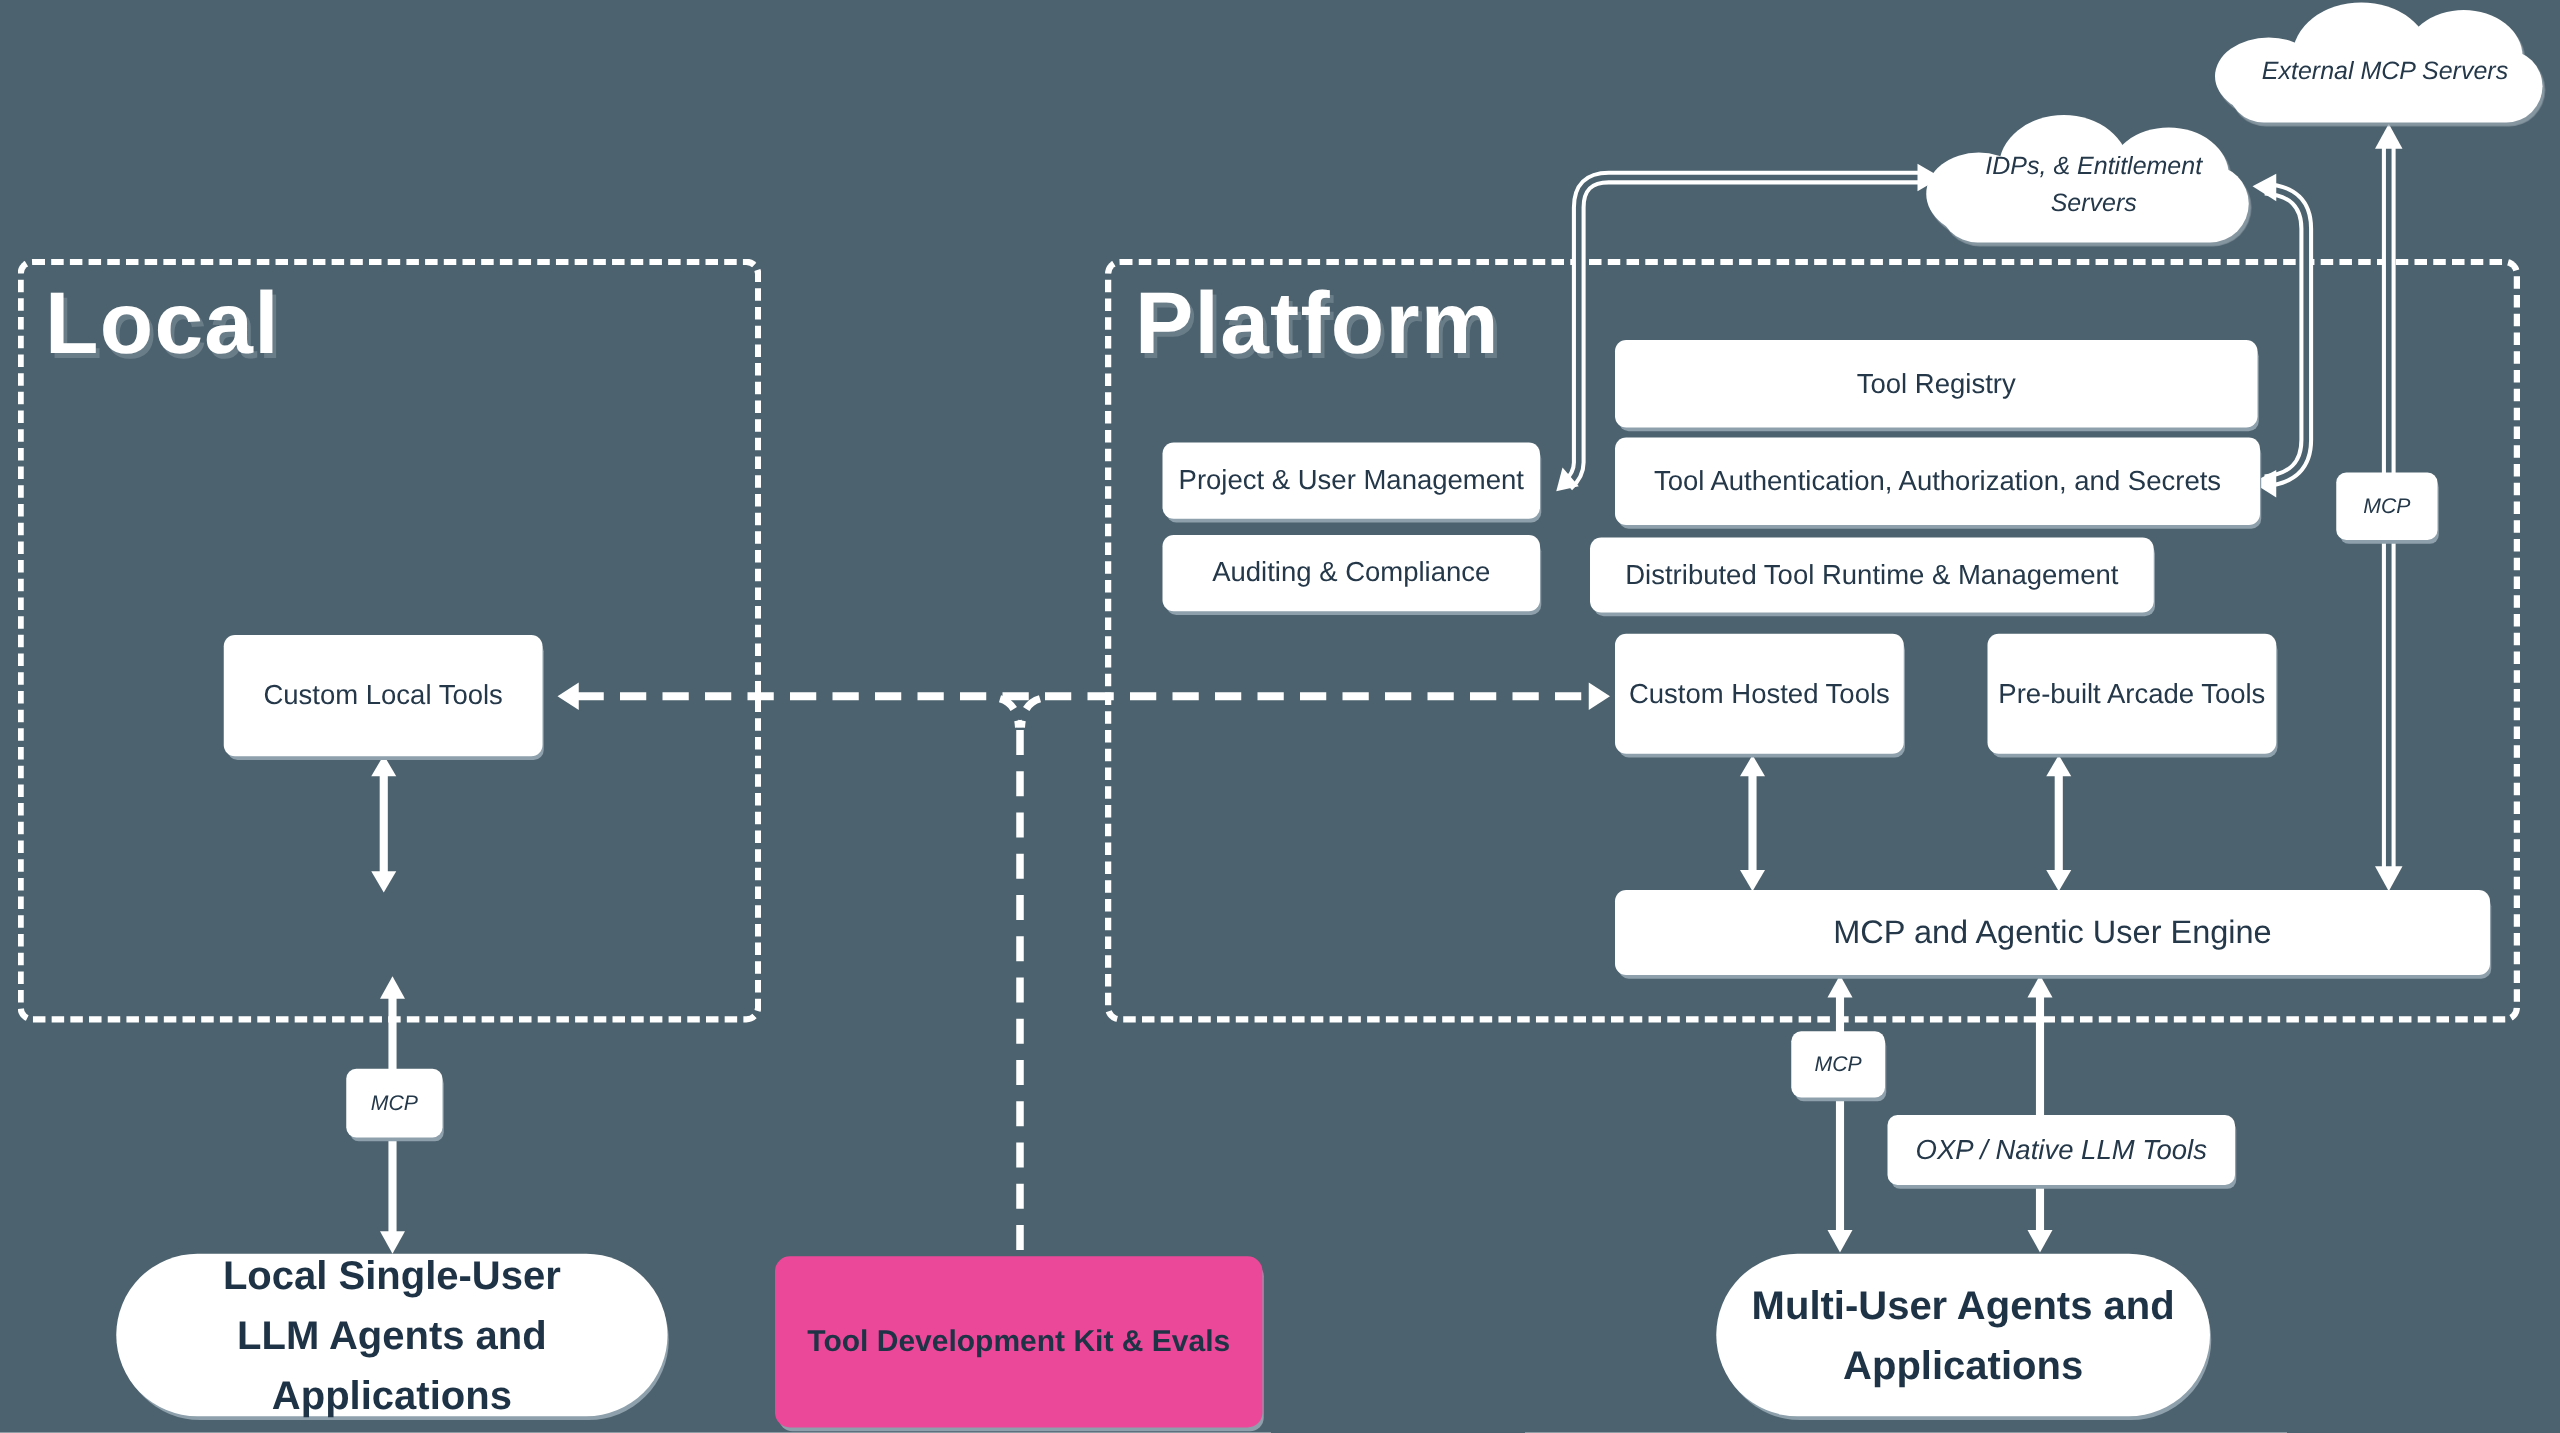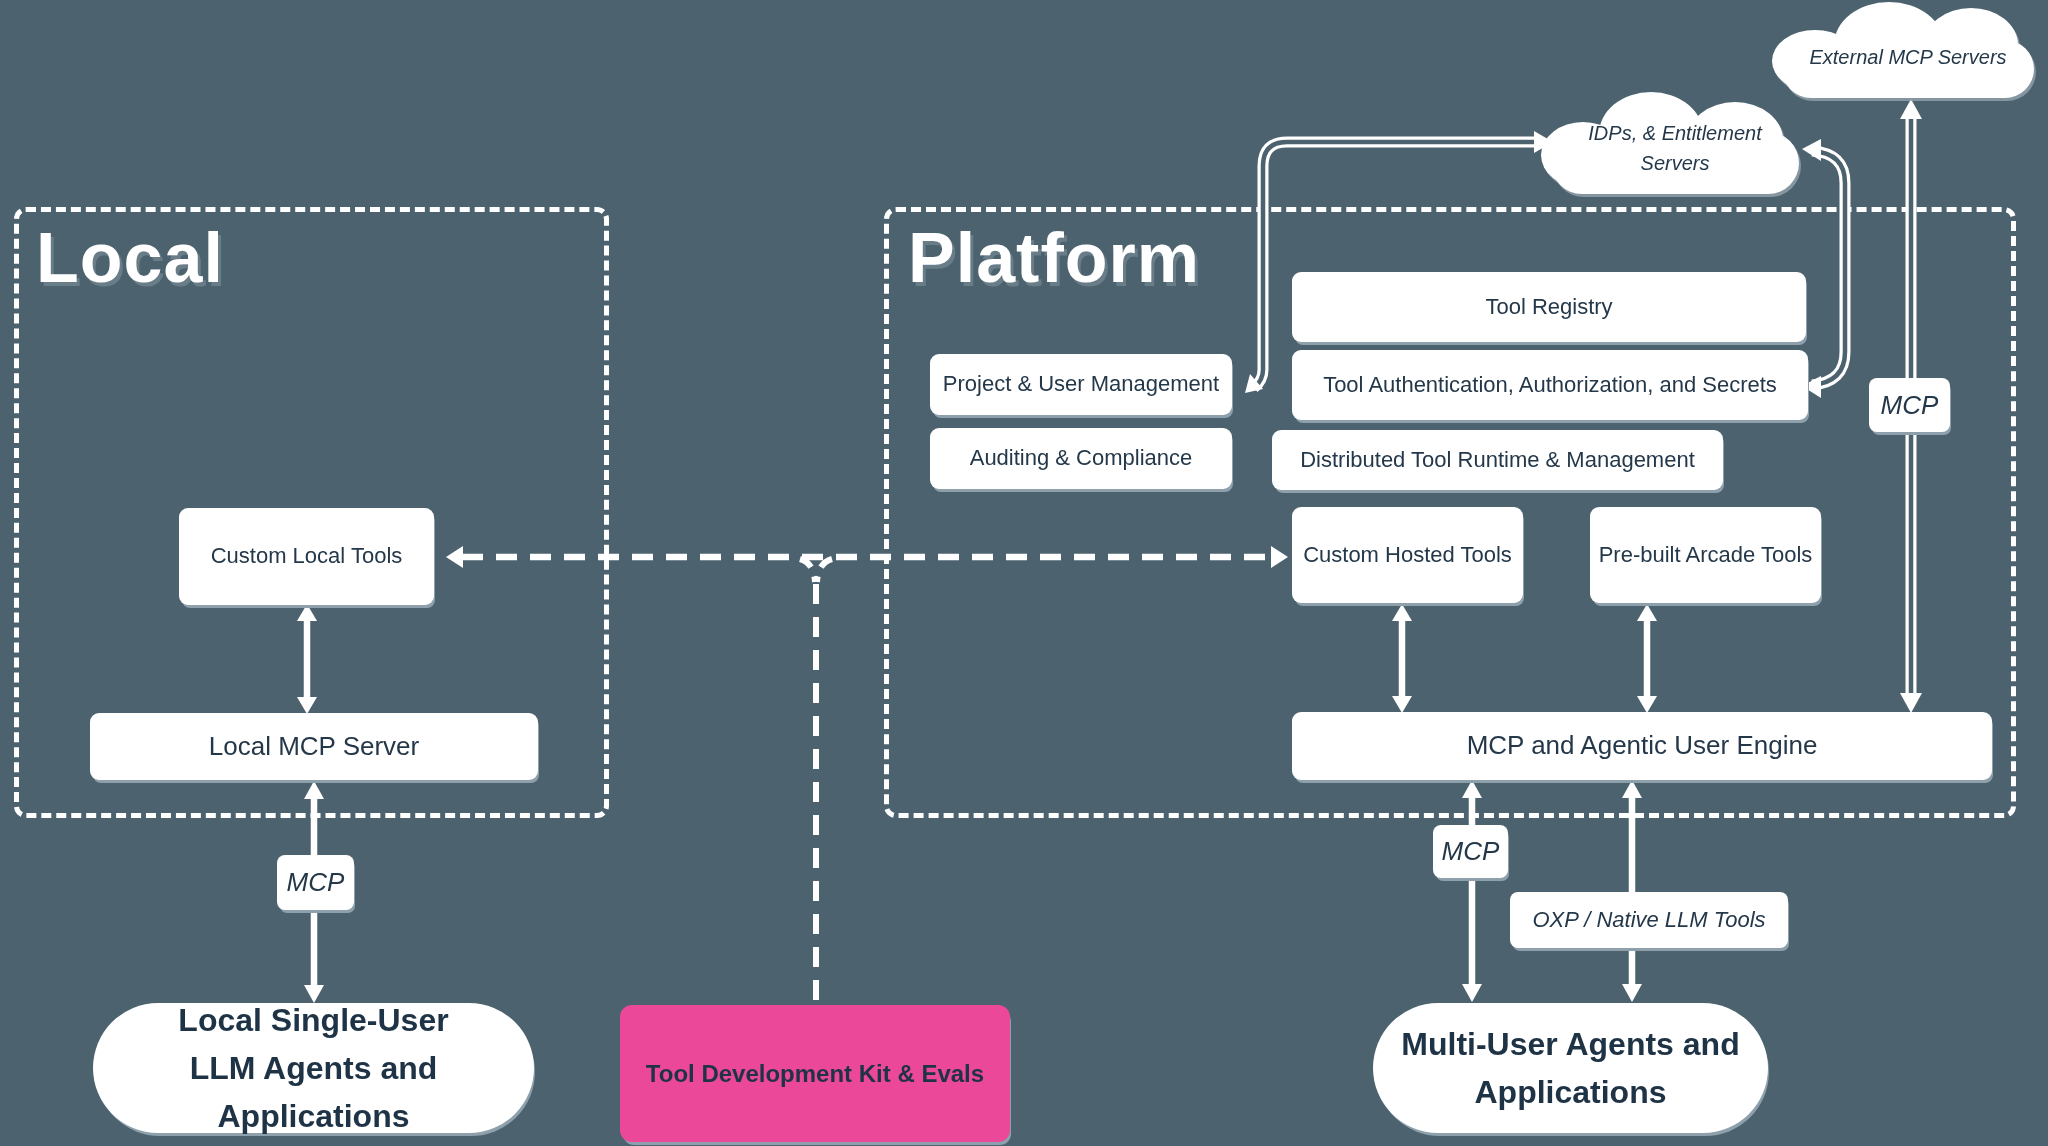--- a/index.html
+++ b/index.html
@@ -43,21 +43,21 @@
   .badge {
     position: absolute;
     background: #ffffff;
     border-radius: 8px;
     display: flex;
     align-items: center;
     justify-content: center;
     text-align: center;
     color: #24384a;
     font-style: italic;
-    font-size: 26px;
+    font-size: 17px;
     box-shadow: 2px 4px 0 -1px #8da0ab;
     box-sizing: border-box;
     z-index: 6;
   }
   .pill {
     position: absolute;
     background: #ffffff;
     border-radius: 70px;
     display: flex;
     flex-direction: column;
@@ -186,21 +186,20 @@
     </g>
 
     <g>
       <line x1="1632" y1="797" x2="1632" y2="985" stroke="#ffffff" stroke-width="6.5"></line>
       <polygon points="1632,780 1622,798 1642,798" fill="#ffffff"></polygon>
       <polygon points="1632,1002 1622,984 1642,984" fill="#ffffff"></polygon>
     </g>
   </svg>
 
   <div class="box z-top" style="left:179px; top:508px; width:255px; height:97px;">Custom Local Tools</div>
-  <div class="box z-top" style="left:90px; top:713px; width:448px; height:67px; font-size:26px;">Local MCP Server</div>
 
   <div class="box z-top" style="left:930px; top:354px; width:302px; height:61px;">Project &amp; User Management</div>
   <div class="box z-top" style="left:1292px; top:272px; width:514px; height:70px;">Tool Registry</div>
   <div class="box z-top" style="left:930px; top:428px; width:302px; height:61px;">Auditing &amp; Compliance</div>
   <div class="box z-top" style="left:1292px; top:350px; width:516px; height:70px;">Tool Authentication, Authorization, and Secrets</div>
   <div class="box z-top" style="left:1272px; top:430px; width:451px; height:60px;">Distributed Tool Runtime &amp; Management</div>
   <div class="box z-top" style="left:1292px; top:507px; width:231px; height:96px;text-align:right;">Custom Hosted Tools</div>
   <div class="box z-top" style="left:1562px; top:507px; width:231px; height:96px;margin-left:28px;">Pre-built Arcade Tools</div>
   <div class="box z-top" style="left:1292px; top:712px; width:700px; height:68px; font-size:26px;">MCP and Agentic User Engine</div>
 

